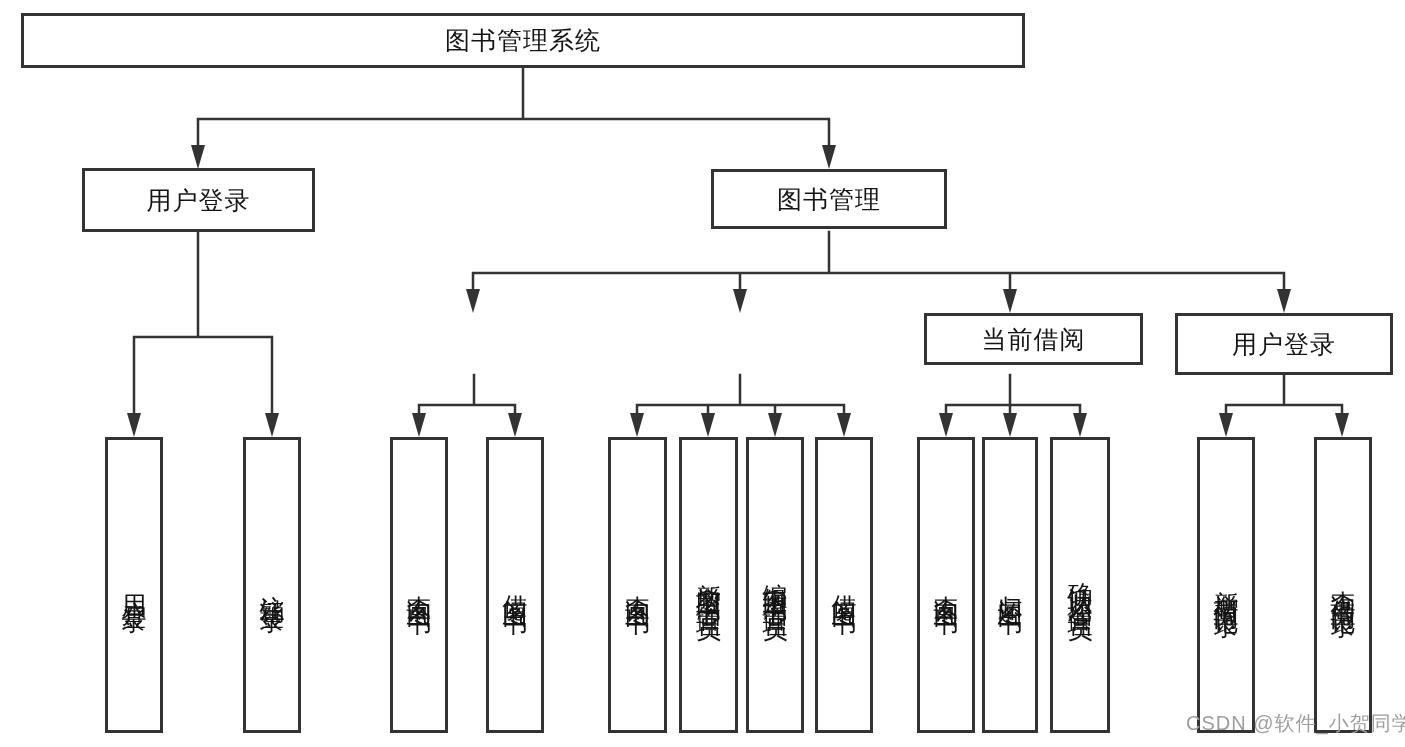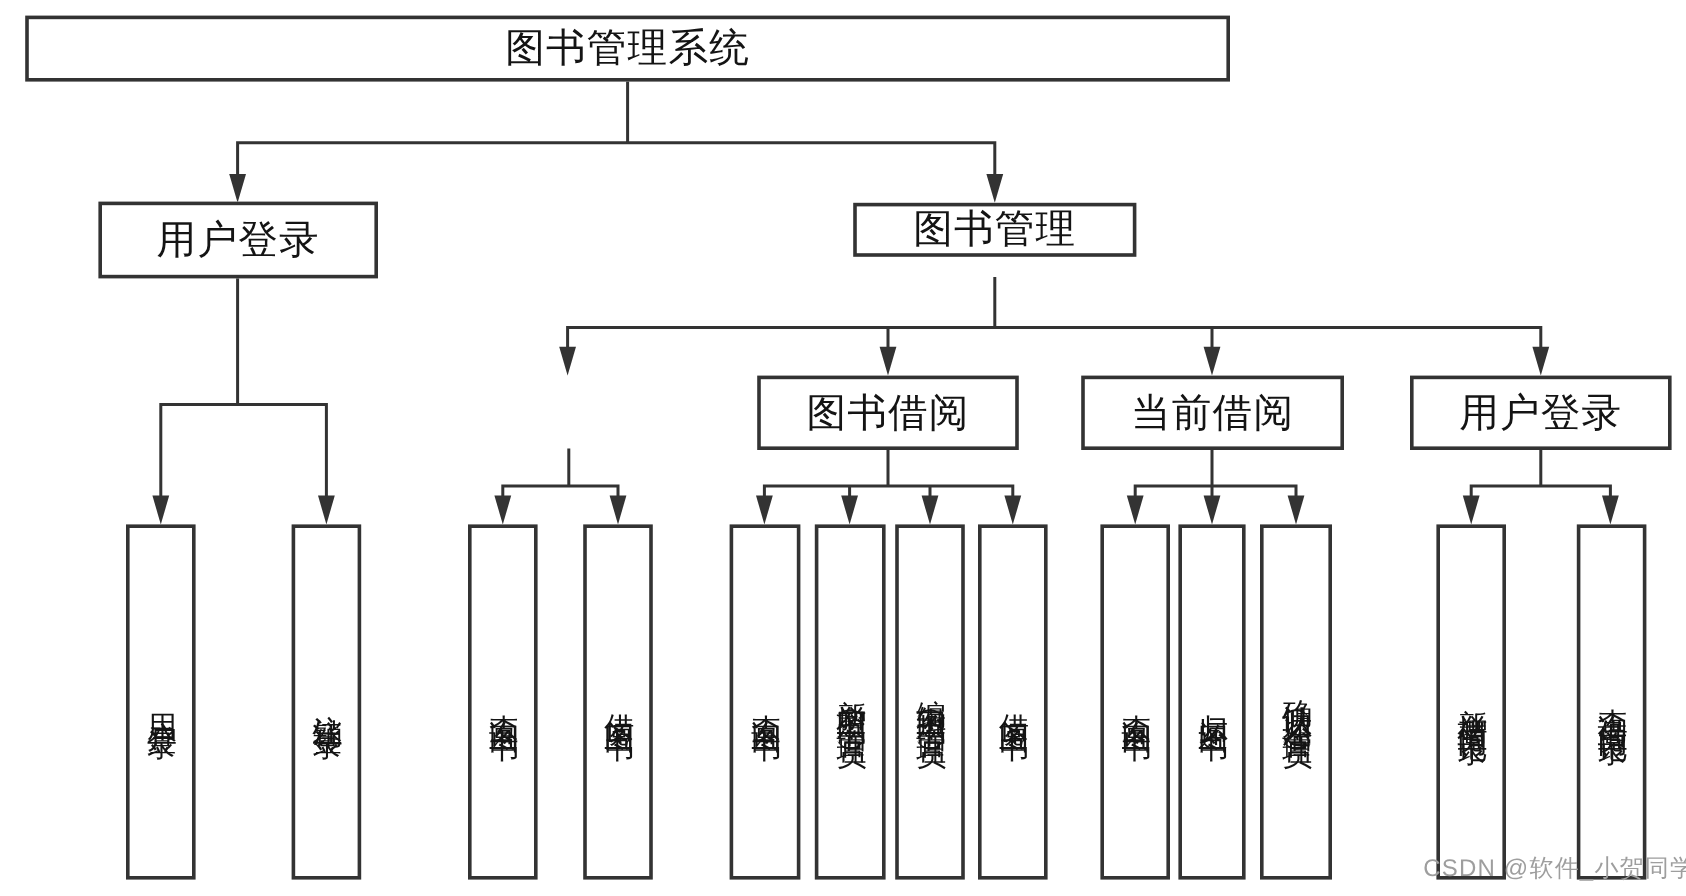--- a/index.html
+++ b/index.html
@@ -6,21 +6,21 @@
   .stage{
     position:relative;width:1405px;height:747px;background:#ffffff;
     font-family:"Liberation Sans",sans-serif;overflow:hidden;
   }
   .wires{position:absolute;left:0;top:0;width:1405px;height:747px;}
   .node{
     position:absolute;background:#ffffff;border:3px solid #333333;
     box-sizing:border-box;display:flex;align-items:center;justify-content:center;
     color:#141414;
   }
-  .hlabel{font-size:33px;letter-spacing:1px;white-space:nowrap;}
+  .hlabel{font-size:25px;letter-spacing:1px;white-space:nowrap;}
   .vlabel{
     writing-mode:vertical-rl;text-orientation:mixed;
     font-size:25px;line-height:1;letter-spacing:5px;white-space:nowrap;
   }
   .watermark{
     position:absolute;left:1186px;top:710px;
     font-size:20px;color:#9e9e9e;letter-spacing:1px;white-space:nowrap;
   }
 </style>
 </head>
@@ -71,28 +71,25 @@
     </g>
   </svg>
 
   <div class="node" style="left:21px;top:13px;width:1004px;height:55px">
     <span class="hlabel">图书管理系统</span>
   </div>
 
   <div class="node" style="left:82px;top:168px;width:233px;height:64px">
     <span class="hlabel">用户登录</span>
   </div>
-  <div class="node" style="left:711px;top:169px;width:236px;height:45px">
+  <div class="node" style="left:711px;top:169px;width:236px;height:60px">
     <span class="hlabel">图书管理</span>
   </div>
 
-  <div class="node" style="left:631px;top:313px;width:218px;height:62px">
-    <span class="hlabel">图书借阅</span>
-  </div>
-  <div class="node" style="left:901px;top:313px;width:219px;height:62px">
+  <div class="node" style="left:924px;top:313px;width:219px;height:52px">
     <span class="hlabel">当前借阅</span>
   </div>
   <div class="node" style="left:1175px;top:313px;width:218px;height:62px">
     <span class="hlabel">用户登录</span>
   </div>
 
   <div class="node" style="left:105px;top:437px;width:58px;height:296px">
     <span class="vlabel">用户登录</span>
   </div>
   <div class="node" style="left:243px;top:437px;width:58px;height:296px">

